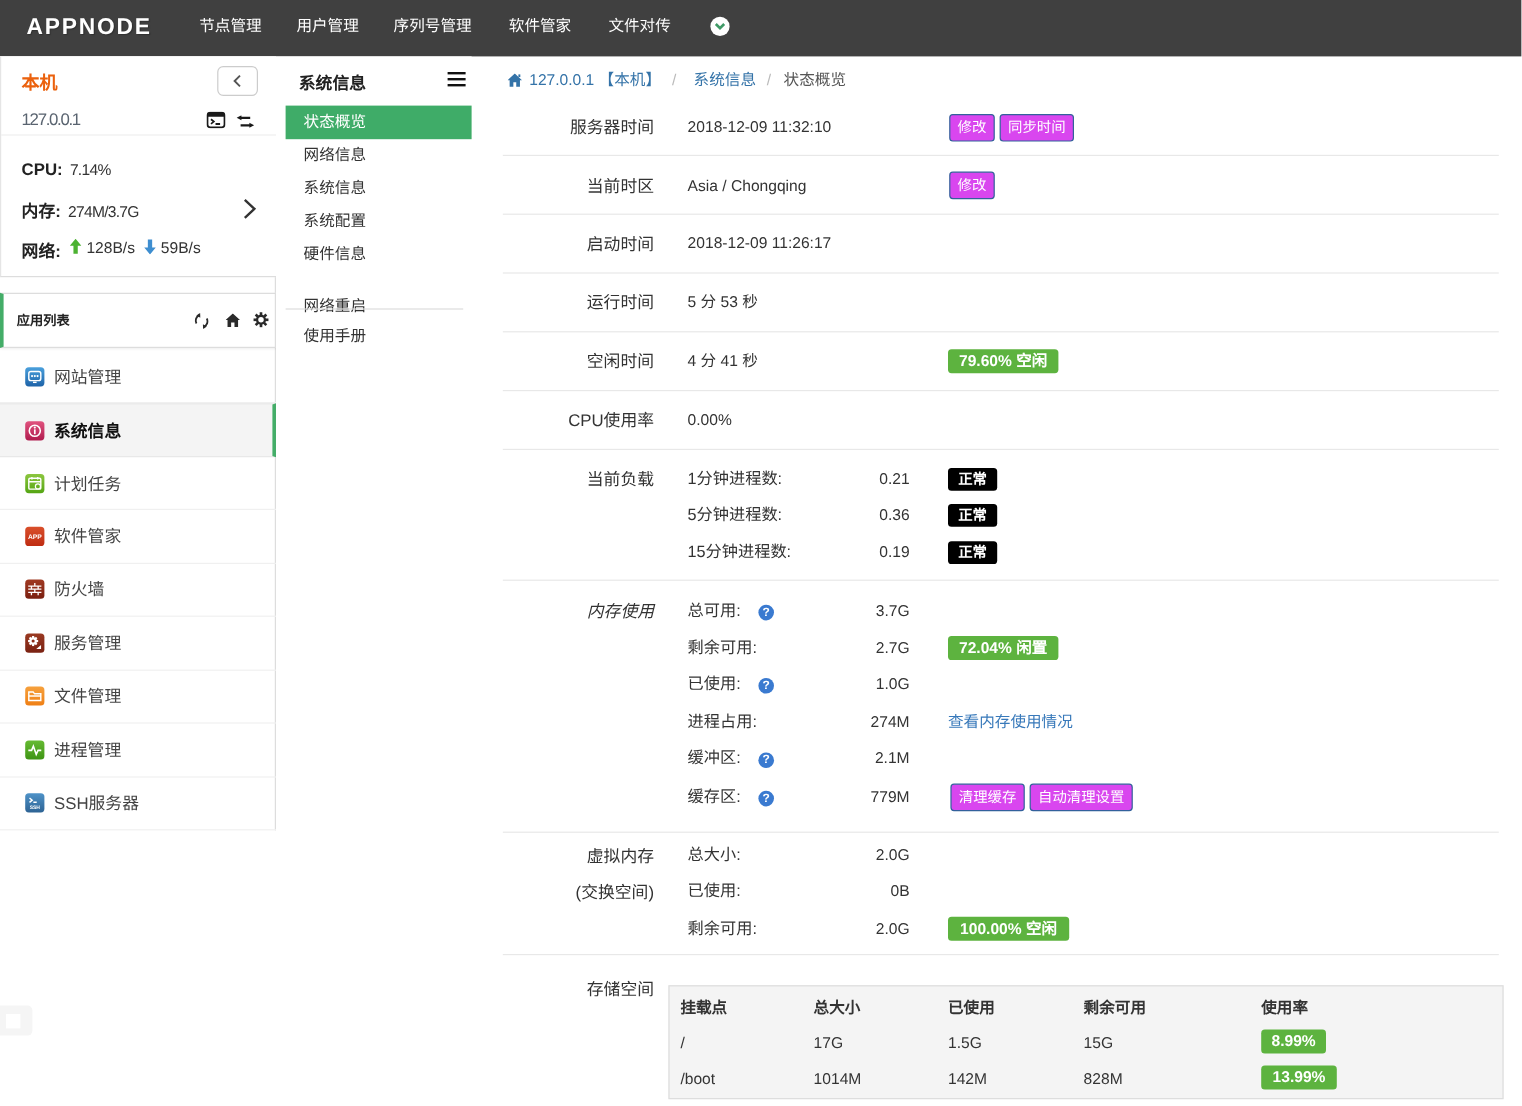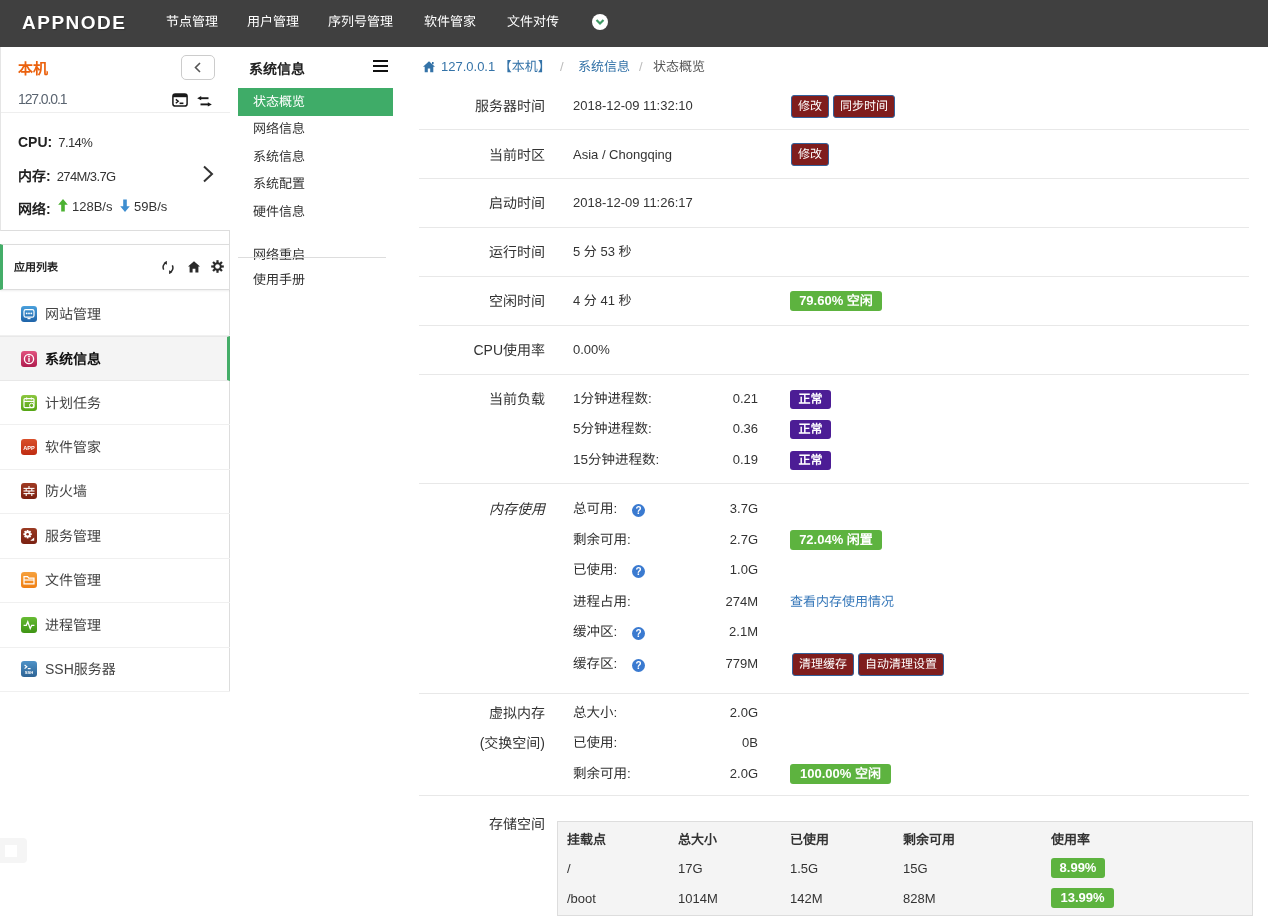--- a/index.html
+++ b/index.html
@@ -31,23 +31,23 @@
 #sb2 { position:absolute; left:230px; top:47px; width:163px; height:875px; background:#fff; }
 .m2 { position:absolute; left:253px; font-size:13px; color:#333; line-height:18px; }
 #m2active { position:absolute; left:238px; top:88px; width:155px; height:28px; background:#3fac68; color:#fff; font-size:13px; line-height:28px; }
 #m2active span { padding-left:15px; }
 
 .divider { position:absolute; left:419px; width:830px; height:1px; background:#e8e8e8; }
 .lbl { position:absolute; left:400px; width:145px; text-align:right; font-size:14px; color:#333; line-height:18px; }
 .val { position:absolute; left:573px; font-size:13px; color:#333; line-height:18px; }
 .sublbl { position:absolute; left:573px; font-size:13.5px; color:#333; line-height:18px; }
 .num { position:absolute; left:658px; width:100px; text-align:right; font-size:13px; color:#333; line-height:18px; }
-.btn { position:absolute; height:23px; line-height:21px; background:#7f1d1d; border:1px solid #33619b; border-radius:3px; color:#fff; font-size:12px; text-align:center; }
+.btn { position:absolute; height:23px; line-height:21px; background:#d946ef; border:1px solid #33619b; border-radius:3px; color:#fff; font-size:12px; text-align:center; }
 .badge-g { position:absolute; height:20px; line-height:20px; background:#5db33f; border-radius:3px; color:#fff; font-size:13px; font-weight:bold; text-align:center; }
-.badge-b { position:absolute; height:19px; line-height:19px; background:#4c1d95; border-radius:3px; color:#fff; font-size:12px; font-weight:bold; text-align:center; }
+.badge-b { position:absolute; height:19px; line-height:19px; background:#000000; border-radius:3px; color:#fff; font-size:12px; font-weight:bold; text-align:center; }
 .qi { position:absolute; width:13px; height:13px; border-radius:50%; background:#3a7ad0; color:#fff; font-size:10px; font-weight:bold; text-align:center; line-height:13px; }
 .link { color:#3879ba; font-size:13px; }
 .bc-blue { color:#3473a8; font-size:13px; }
 .bc-gray { color:#555; font-size:13px; }
 
 #stable { position:absolute; left:557px; top:821px; width:696px; height:95px; border:1px solid #ddd; background:#f4f4f4; }
 .th { position:absolute; font-size:13px; font-weight:bold; color:#333; line-height:18px; }
 .td { position:absolute; font-size:13px; color:#333; line-height:18px; }
 #miniwidget { position:absolute; left:0px; top:838px; width:27px; height:25px; background:#f5f5f5; border-radius:0 4px 4px 0; }
 #miniwidget div { position:absolute; left:5px; top:7px; width:12px; height:12px; background:#fff; }

